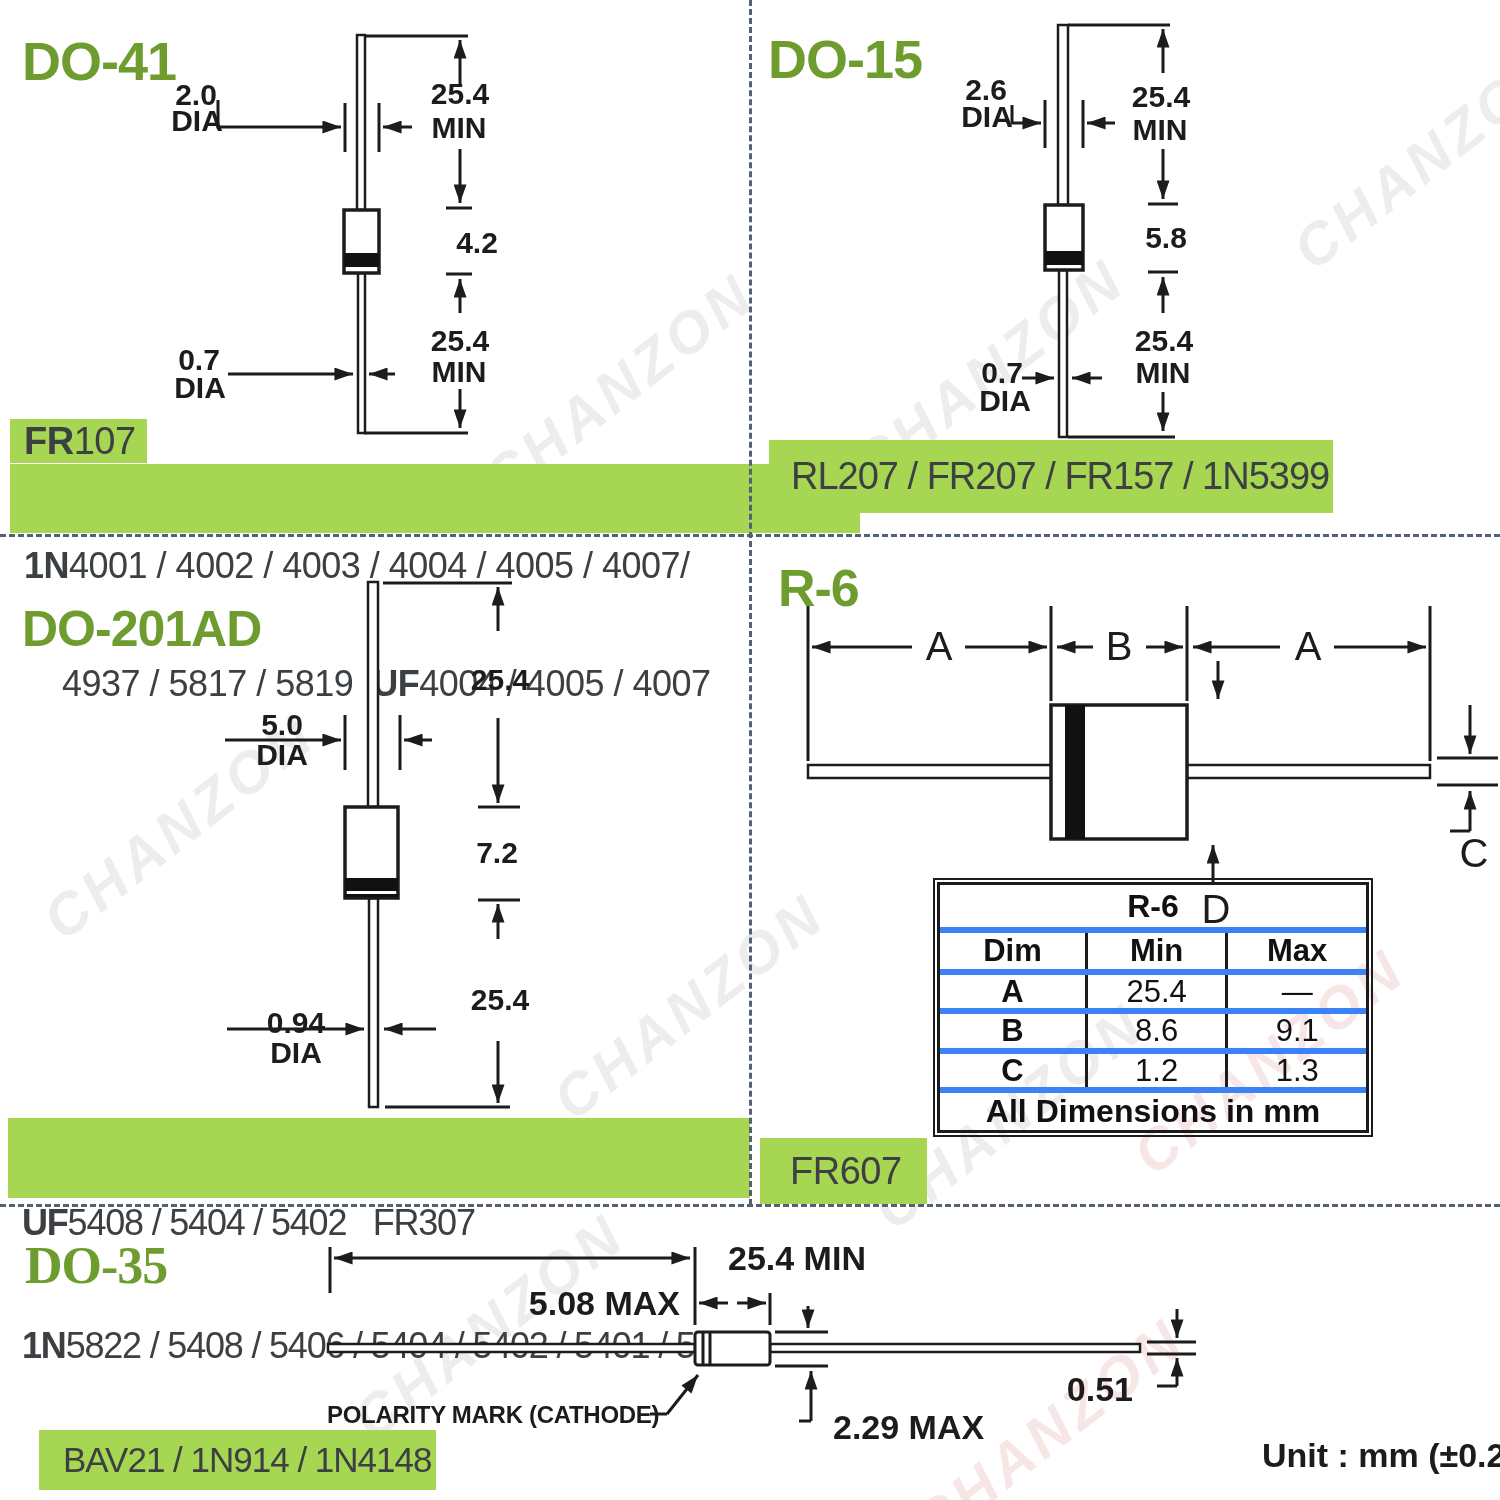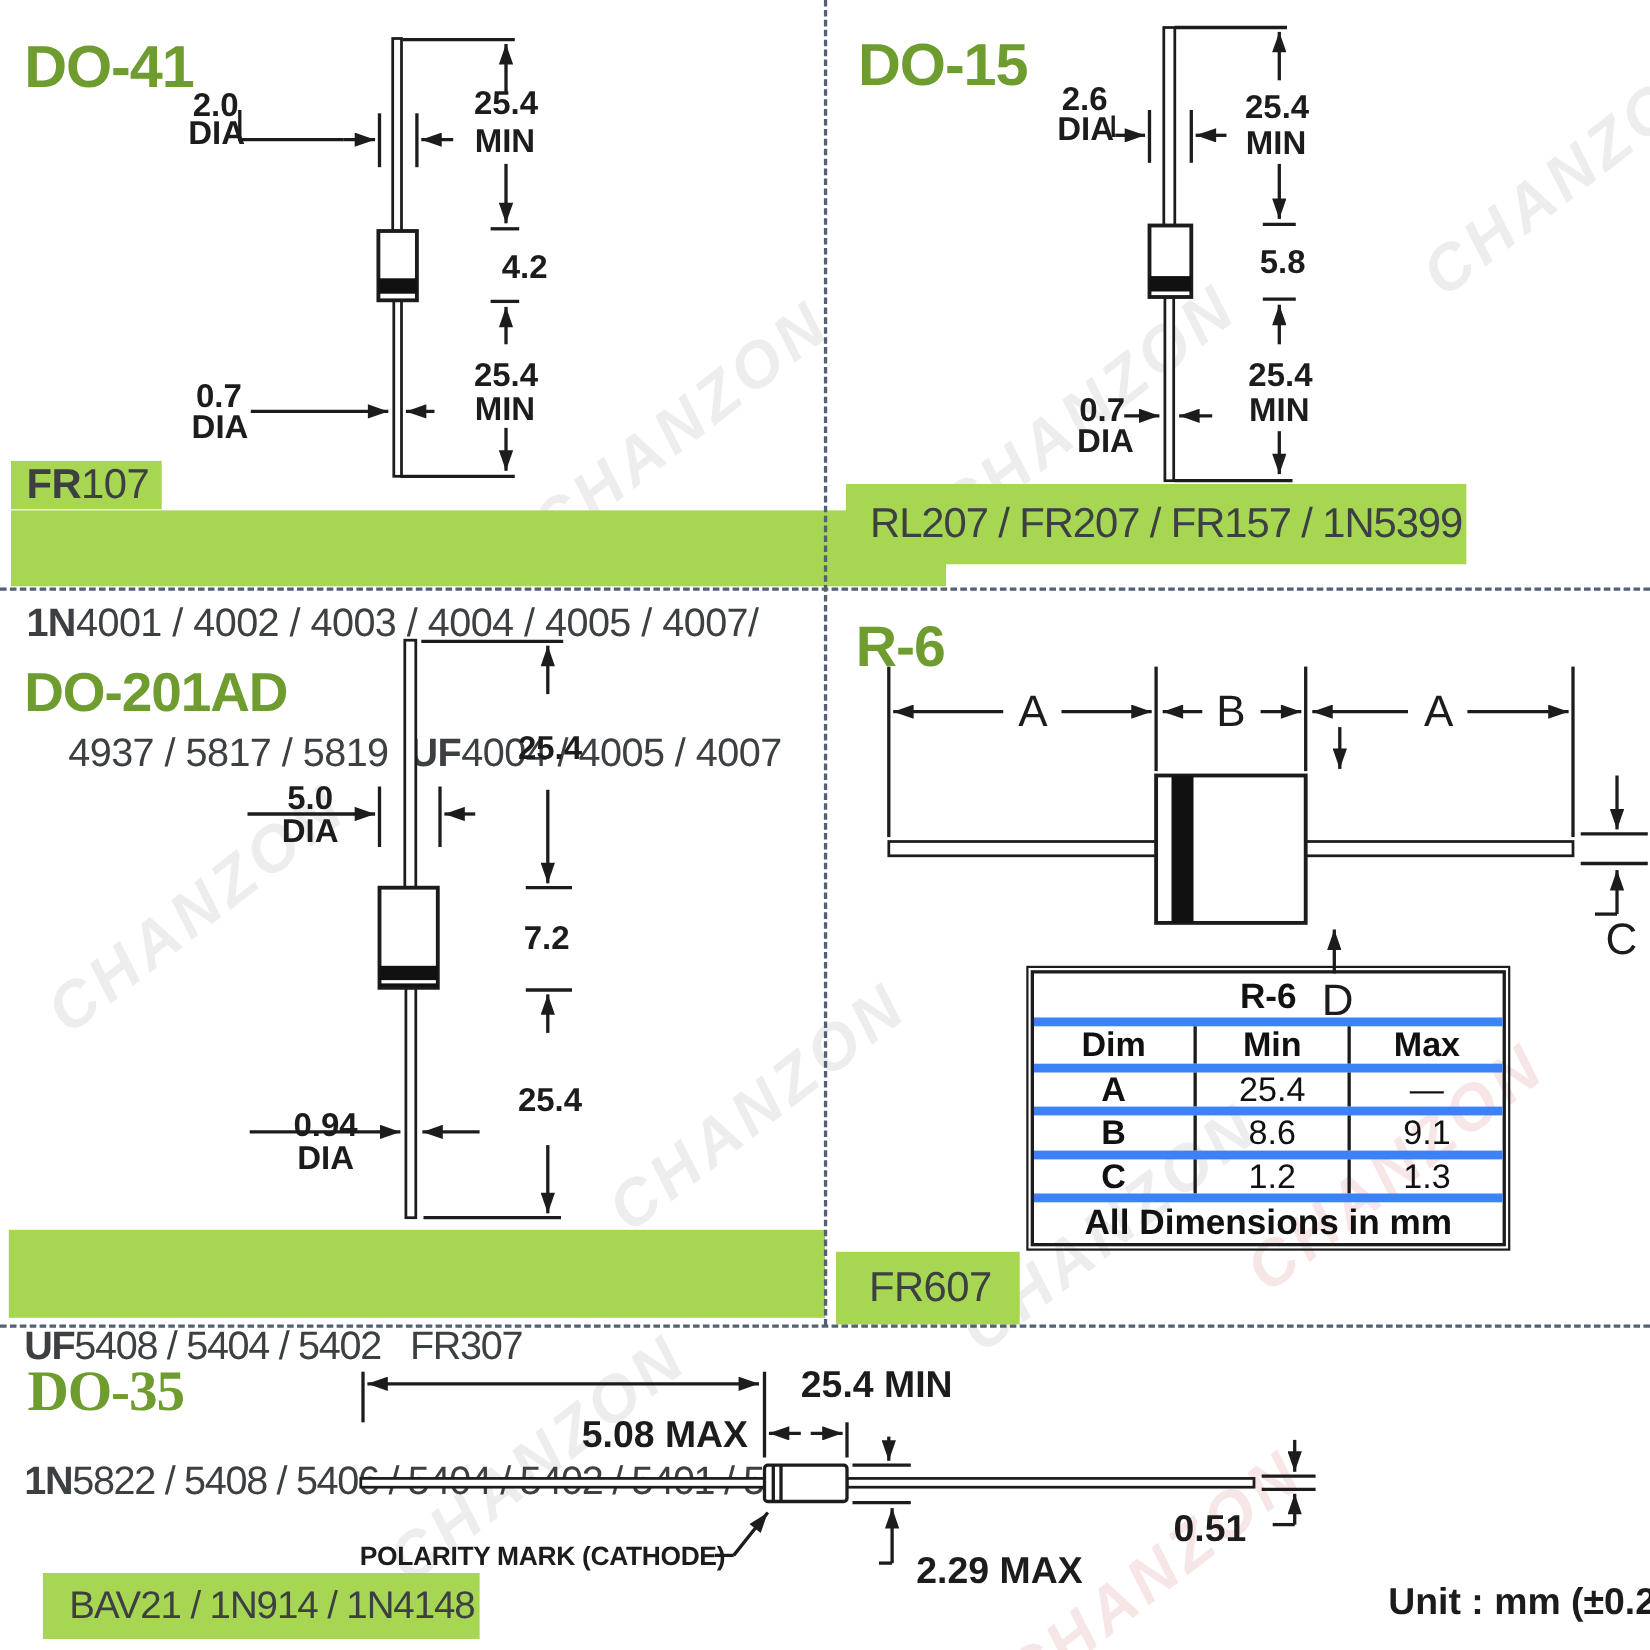--- a/index.html
+++ b/index.html
@@ -20,21 +20,21 @@
   .dimtxt{font-size:30px;font-weight:700;}
   .dimtxt34{font-size:34px;font-weight:700;}
   .lettertxt{font-size:40px;font-weight:400;}
   .poltxt{font-size:24px;font-weight:700;letter-spacing:-0.3px;}
   
   .r6-table{position:absolute;left:933px;top:878px;width:440px;height:259px;
             border:2px solid #1c1c1c;background:transparent;box-sizing:border-box;}
   .r6-inner{position:absolute;left:2px;top:2px;right:2px;bottom:2px;border:3px solid #1c1c1c;
             display:flex;flex-direction:column;box-sizing:border-box;}
   .r6-row{display:flex;align-items:center;box-sizing:border-box;color:#111;}
-  .r6-row.bt{border-top:8px solid #3b82f6;}
+  .r6-row.bt{border-top:6px solid #3b82f6;}
   .r6-cell{box-sizing:border-box;text-align:center;font-size:31px;height:100%;
            display:flex;align-items:center;justify-content:center;}
   .r6-cell.c1{width:34%;} .r6-cell.c2{width:33%;border-left:3px solid #1c1c1c;}
   .r6-cell.c3{width:33%;border-left:3px solid #1c1c1c;}
   .bold{font-weight:700;}
   .r6-titlerow{justify-content:center;font-size:32px;font-weight:700;}
 </style>
 </head>
 <body>
 
@@ -99,21 +99,21 @@
     <text class="dimtxt" x="199" y="370" text-anchor="middle">0.7</text>
     <text class="dimtxt" x="200" y="398" text-anchor="middle">DIA</text>
   </svg>
 
   <div class="glabel" style="left:10px;top:419px;width:137px;height:44px;line-height:44px;font-size:38px;padding-left:14px;box-sizing:border-box;"><span class="b">FR</span><span>107</span></div>
   <div class="glabel" style="left:10px;top:464px;width:850px;height:69px;font-size:36px;box-sizing:border-box;">
     <div class="lbl-line" style="line-height:35px;padding-left:14px;"><span class="b">1N</span><span>4001 / 4002 / 4003 / 4004 / 4005 / 4007/</span></div>
     <div class="lbl-line" style="line-height:34px;padding-left:52px;"><span>4937 / 5817 / 5819  </span><span class="b">UF</span><span>4004 / 4005 / 4007</span></div>
   </div>
 
-  <div class="panel-title t54" style="left:768px;top:28px;margin-left:12px;">DO-15</div>
+  <div class="panel-title t54" style="left:768px;top:28px;">DO-15</div>
 
   <svg width="750" height="533" style="left:750px;top:0;">
     <defs>
       <marker id="ah15" viewBox="0 0 10 7" refX="10" refY="3.5" markerWidth="20" markerHeight="13" orient="auto" markerUnits="userSpaceOnUse">
         <path d="M0,0 L10,3.5 L0,7 Z" fill="#1c1c1c"></path>
       </marker>
     </defs>
     <g stroke="#1c1c1c" stroke-width="3" fill="none">
       <g>
         <line x1="318" y1="25" x2="420" y2="25"></line>

